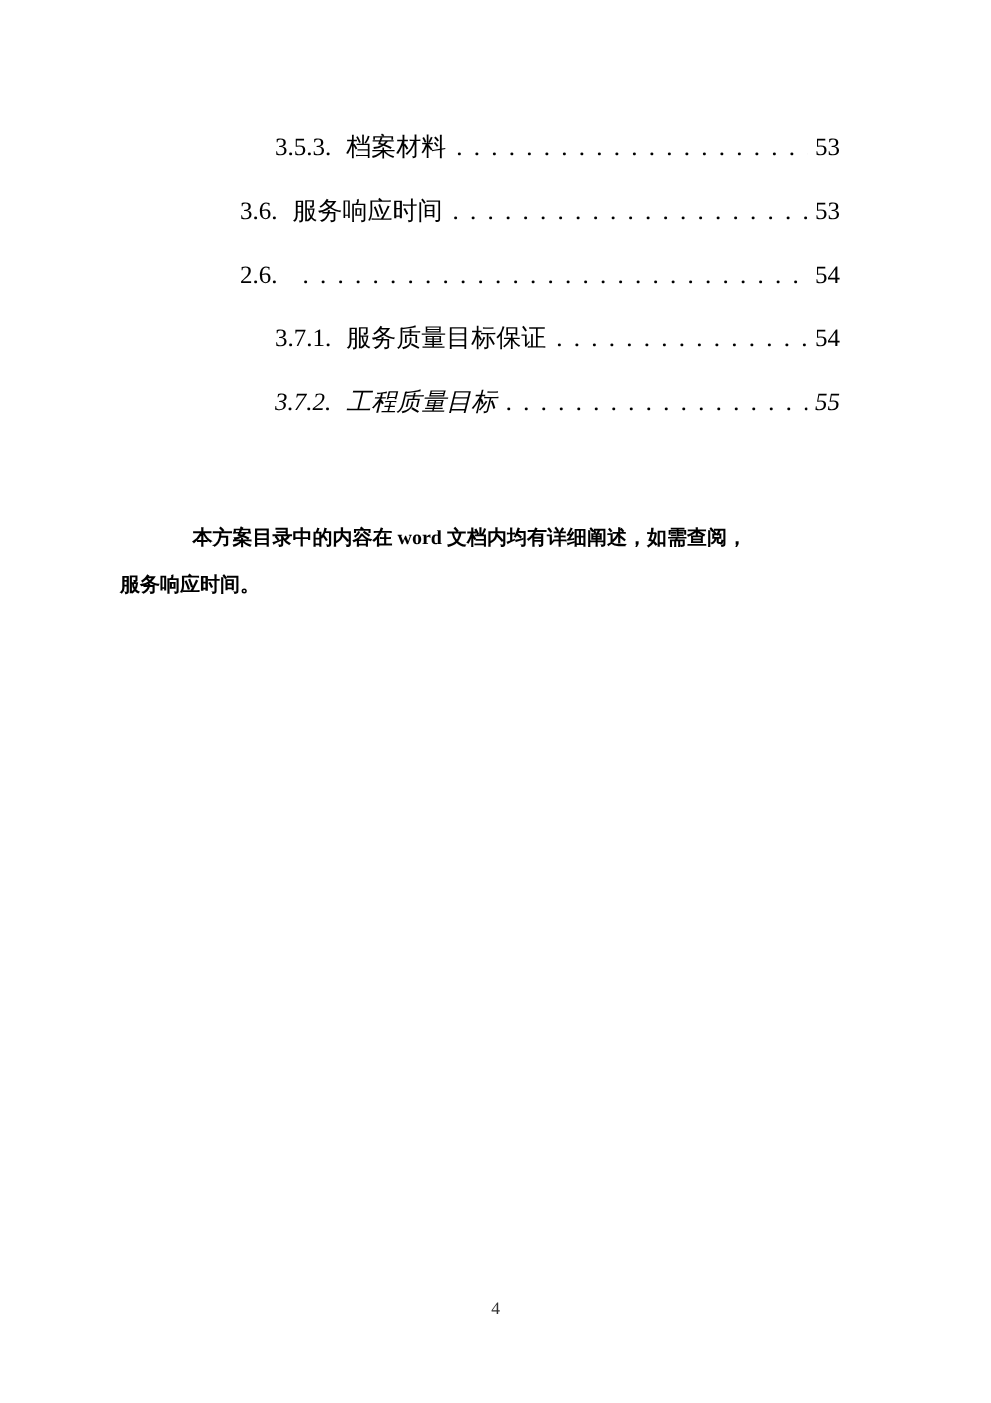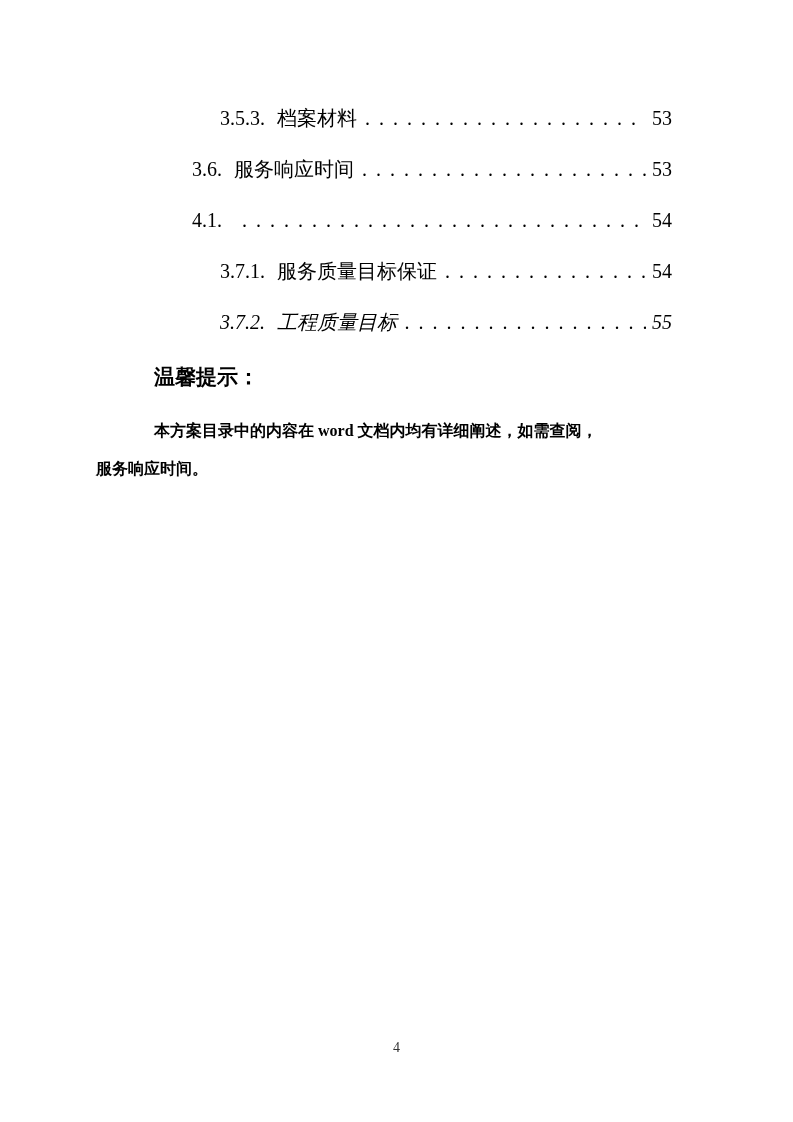--- a/index.html
+++ b/index.html
@@ -98,42 +98,41 @@
     </div>
 
     <div class="toc-row lvl1">
       <span class="toc-num">3.6.</span>
       <span class="toc-title">服务响应时间</span>
       <span class="toc-leader"></span>
       <span class="toc-pagenum">53</span>
     </div>
 
     <div class="toc-row lvl1">
-      <span class="toc-num">4.1.</span>
+      <span class="toc-num">2.6.</span>
       <span class="toc-leader"></span>
       <span class="toc-pagenum">54</span>
     </div>
 
     <div class="toc-row lvl2">
       <span class="toc-num">3.7.1.</span>
       <span class="toc-title">服务质量目标保证</span>
       <span class="toc-leader"></span>
       <span class="toc-pagenum">54</span>
     </div>
 
     <div class="toc-row lvl2">
       <span class="toc-num">3.7.2.</span>
       <span class="toc-title">工程质量目标</span>
       <span class="toc-leader"></span>
       <span class="toc-pagenum">55</span>
     </div>
 
   </div>
 
-  <div class="notice-heading">温馨提示：</div>
 
   <div class="notice-body">
     <div class="notice-line1">本方案目录中的内容在 word 文档内均有详细阐述，如需查阅，</div>
     <div class="notice-line2">服务响应时间。</div>
   </div>
 
   <div class="footer-pagenum">4</div>
 
 </div>
 

